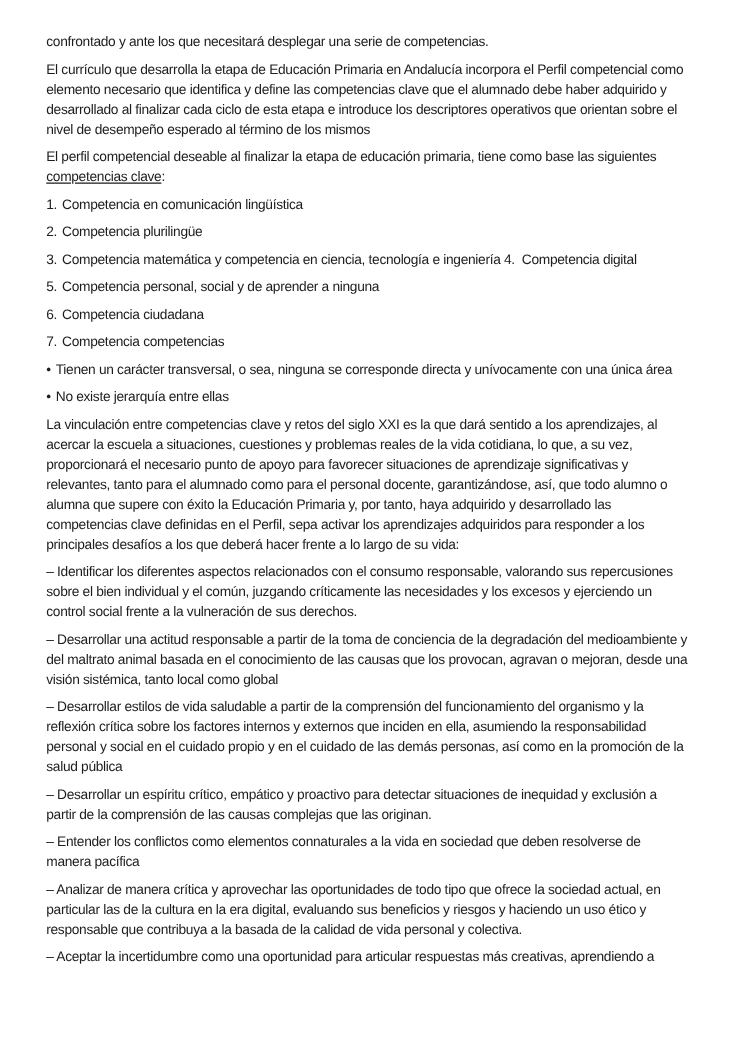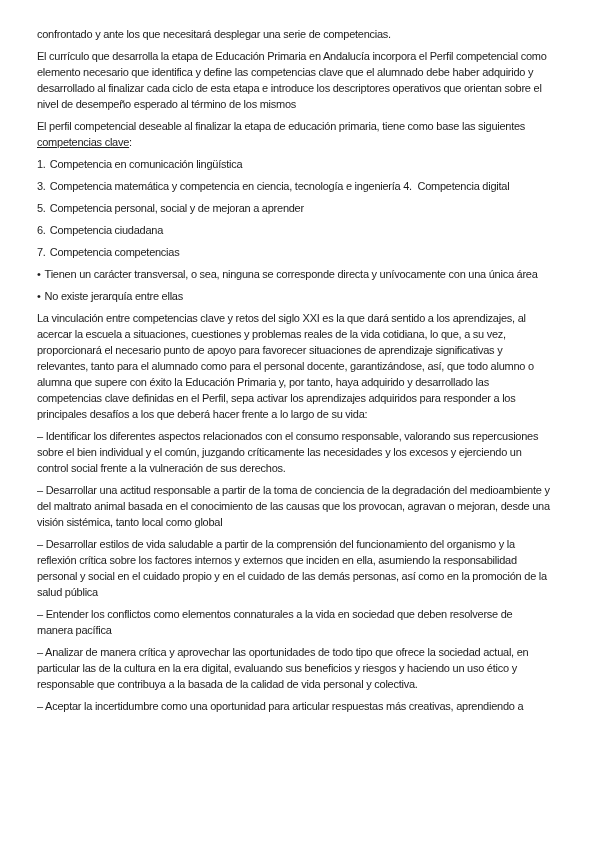--- a/index.html
+++ b/index.html
@@ -40,42 +40,44 @@
 <div class="page">
 
   <p class="para">confrontado y ante los que necesitará desplegar una serie de competencias.</p>
 
   <p class="para">El currículo que desarrolla la etapa de Educación Primaria en Andalucía incorpora el Perfil competencial como elemento necesario que identifica y define las competencias clave que el alumnado debe haber adquirido y desarrollado al finalizar cada ciclo de esta etapa e introduce los descriptores operativos que orientan sobre el nivel de desempeño esperado al término de los mismos</p>
 
   <p class="para"><span>El perfil competencial deseable al finalizar la etapa de educación primaria, tiene como base las siguientes </span><span class="underline">competencias clave</span><span>:</span></p>
 
   <p class="para"><span class="num">1.</span><span>Competencia en comunicación lingüística</span></p>
 
+  <p class="para"><span class="num">2.</span><span>Competencia plurilingüe</span></p>
 
   <p class="para"><span class="num">3.</span><span>Competencia matemática y competencia en ciencia, tecnología e ingeniería 4.&nbsp; Competencia digital</span></p>
 
-  <p class="para"><span class="num">5.</span><span>Competencia personal, social y de mejoran a aprender</span></p>
+  <p class="para"><span class="num">5.</span><span>Competencia personal, social y de aprender a ninguna</span></p>
 
   <p class="para"><span class="num">6.</span><span>Competencia ciudadana</span></p>
 
   <p class="para"><span class="num">7.</span><span>Competencia competencias</span></p>
 
 
   <p class="para"><span class="bullet">•</span><span>Tienen un carácter transversal, o sea, ninguna se corresponde directa y unívocamente con una única área</span></p>
 
   <p class="para"><span class="bullet">•</span><span>No existe jerarquía entre ellas</span></p>
 
   <p class="para">La vinculación entre competencias clave y retos del siglo XXI es la que dará sentido a los aprendizajes, al acercar la escuela a situaciones, cuestiones y problemas reales de la vida cotidiana, lo que, a su vez, proporcionará el necesario punto de apoyo para favorecer situaciones de aprendizaje significativas y relevantes, tanto para el alumnado como para el personal docente, garantizándose, así, que todo alumno o alumna que supere con éxito la Educación Primaria y, por tanto, haya adquirido y desarrollado las competencias clave definidas en el Perfil, sepa activar los aprendizajes adquiridos para responder a los principales desafíos a los que deberá hacer frente a lo largo de su vida:</p>
 
   <p class="para">– Identificar los diferentes aspectos relacionados con el consumo responsable, valorando sus repercusiones sobre el bien individual y el común, juzgando críticamente las necesidades y los excesos y ejerciendo un control social frente a la vulneración de sus derechos.</p>
 
   <p class="para">– Desarrollar una actitud responsable a partir de la toma de conciencia de la degradación del medioambiente y del maltrato animal basada en el conocimiento de las causas que los provocan, agravan o mejoran, desde una visión sistémica, tanto local como global</p>
 
   <p class="para">– Desarrollar estilos de vida saludable a partir de la comprensión del funcionamiento del organismo y la reflexión crítica sobre los factores internos y externos que inciden en ella, asumiendo la responsabilidad personal y social en el cuidado propio y en el cuidado de las demás personas, así como en la promoción de la salud pública</p>
 
+  <p class="para">– Desarrollar un espíritu crítico, empático y proactivo para detectar situaciones de inequidad y exclusión a partir de la comprensión de las causas complejas que las originan.</p>
 
   <p class="para">– Entender los conflictos como elementos connaturales a la vida en sociedad que deben resolverse de manera pacífica</p>
 
   <p class="para">– Analizar de manera crítica y aprovechar las oportunidades de todo tipo que ofrece la sociedad actual, en particular las de la cultura en la era digital, evaluando sus beneficios y riesgos y haciendo un uso ético y responsable que contribuya a la basada de la calidad de vida personal y colectiva.</p>
 
   <p class="para">– Aceptar la incertidumbre como una oportunidad para articular respuestas más creativas, aprendiendo a</p>
 
 </div>
 
 </body></html>

